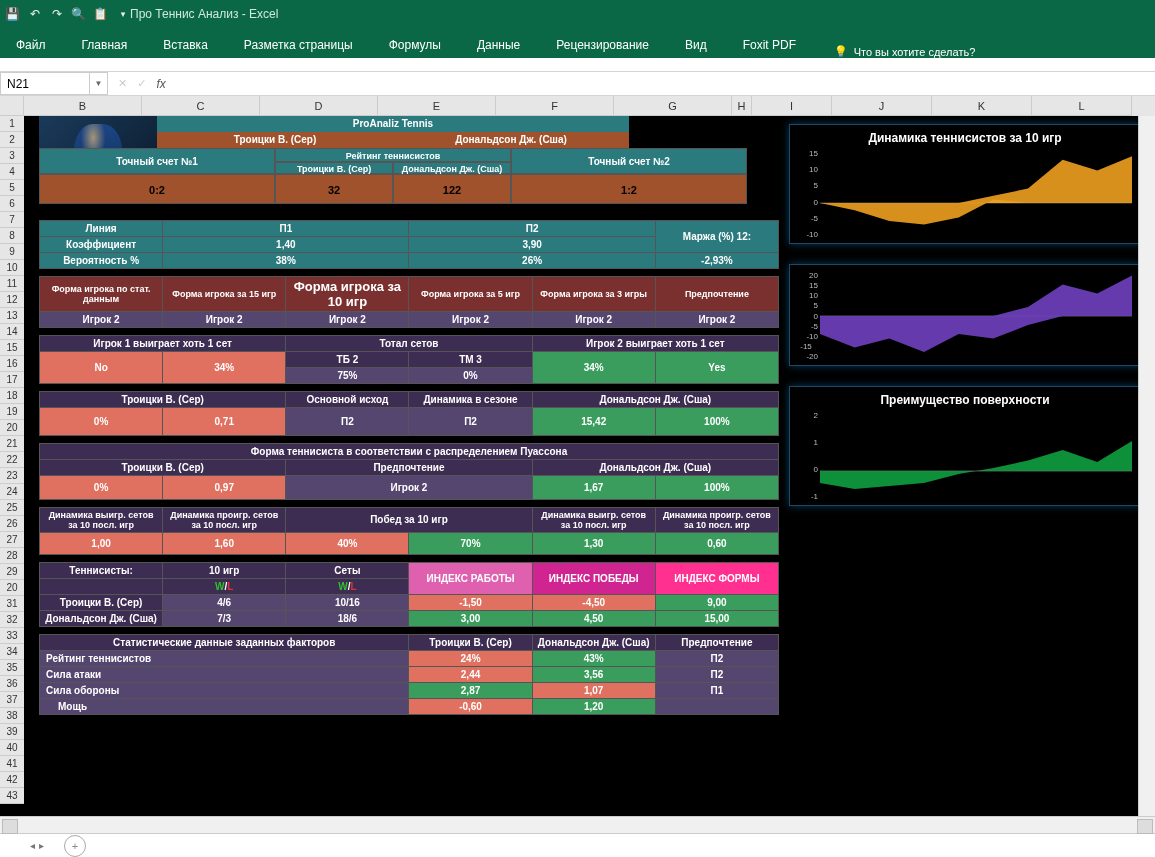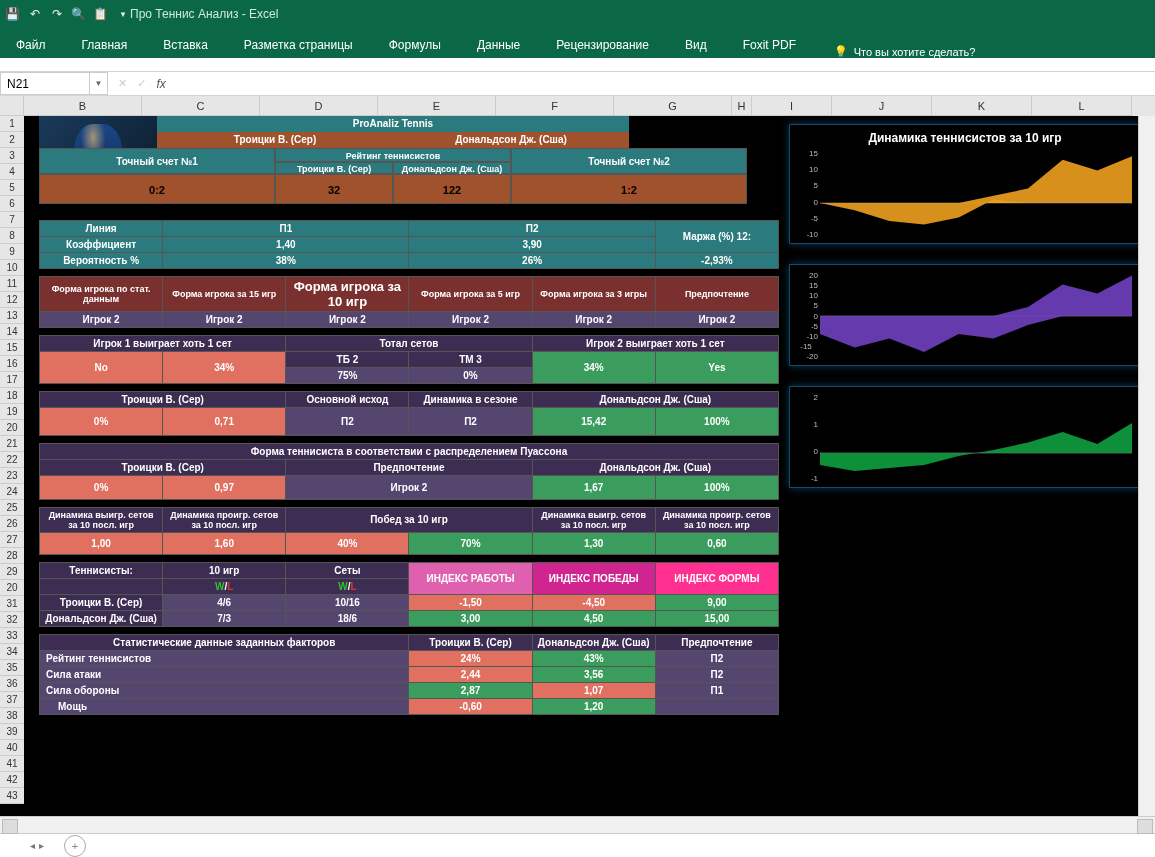--- a/index.html
+++ b/index.html
@@ -465,20 +465,21 @@
                 <div style="text-align: right;">-20</div>
               </div>
               <div class="chart-plot"><svg width="100%" height="90" preserveAspectRatio="none" viewBox="0 0 100 90">
                   <line x1="0" x2="100" y1="45" y2="45" stroke="#555"></line>
                   <path d="M 0 45 L 0 62.99999999999999 L 11.11111111111111 76.5 L 22.22222222222222 67.5 L 33.33333333333333 81 L 44.44444444444444 62.99999999999999 L 55.55555555555556 67.5 L 66.66666666666666 54 L 77.77777777777779 45 L 88.88888888888889 45 L 100 45 L 100 45 Z" fill="#7040c0" opacity="0.9"></path>
                   <path d="M 0 45 L 0 45 L 11.11111111111111 45 L 22.22222222222222 45 L 33.33333333333333 45 L 44.44444444444444 45 L 55.55555555555556 45 L 66.66666666666666 36 L 77.77777777777779 13.5 L 88.88888888888889 22.5 L 100 4.5 L 100 45 Z" fill="#7040c0" opacity="0.9"></path>
                 </svg></div>
             </div>
           </div>
           <div class="chart">
+            <div class="chart-title">Преимущество поверхности</div>
             <div class="chart-body">
               <div class="chart-axis">
                 <div style="text-align: right;">2</div>
                 <div style="text-align: right;">1</div>
                 <div style="text-align: right;">0</div>
                 <div style="text-align: right;">-1</div>
               </div>
               <div class="chart-plot"><svg width="100%" height="90" preserveAspectRatio="none" viewBox="0 0 100 90">
                   <line x1="0" x2="100" y1="60" y2="60" stroke="#555"></line>
                   <path d="M 0 60 L 0 72 L 11.11111111111111 78 L 22.22222222222222 75 L 33.33333333333333 72 L 44.44444444444444 63.00000000000001 L 55.55555555555556 57 L 66.66666666666666 49.49999999999999 L 77.77777777777779 39 L 88.88888888888889 51 L 100 30 L 100 60 Z" fill="#10a040" opacity="0.9"></path>

